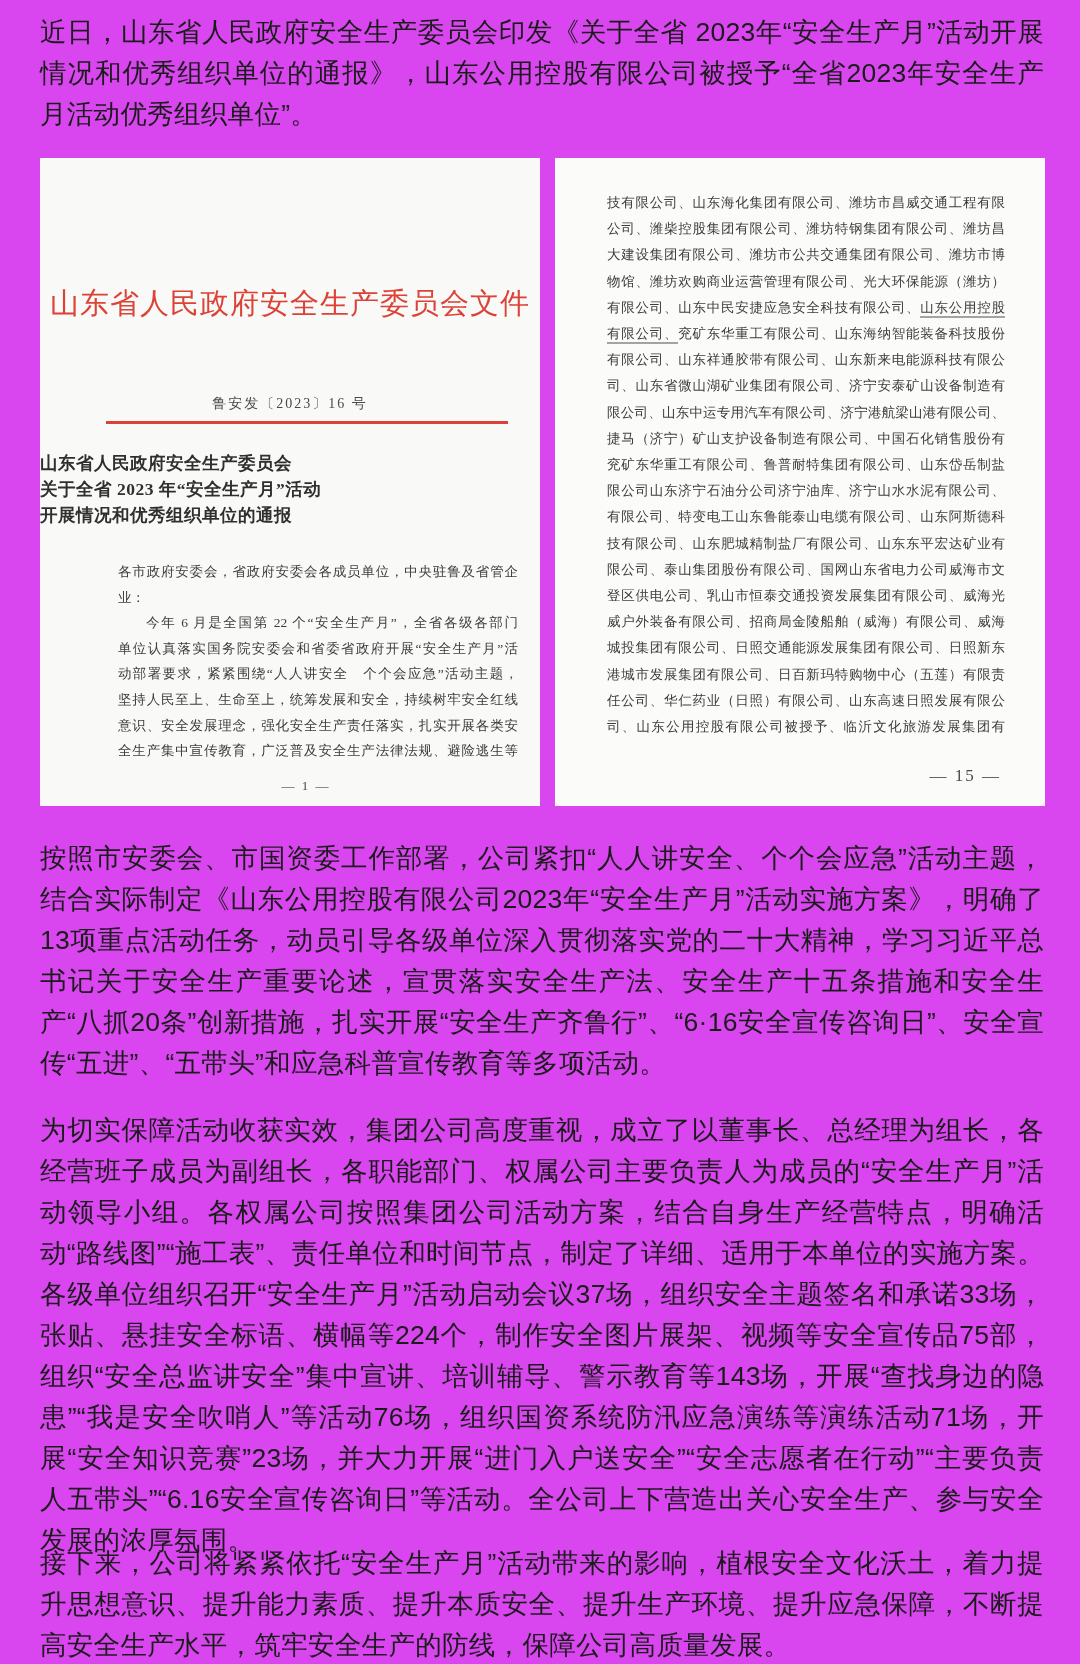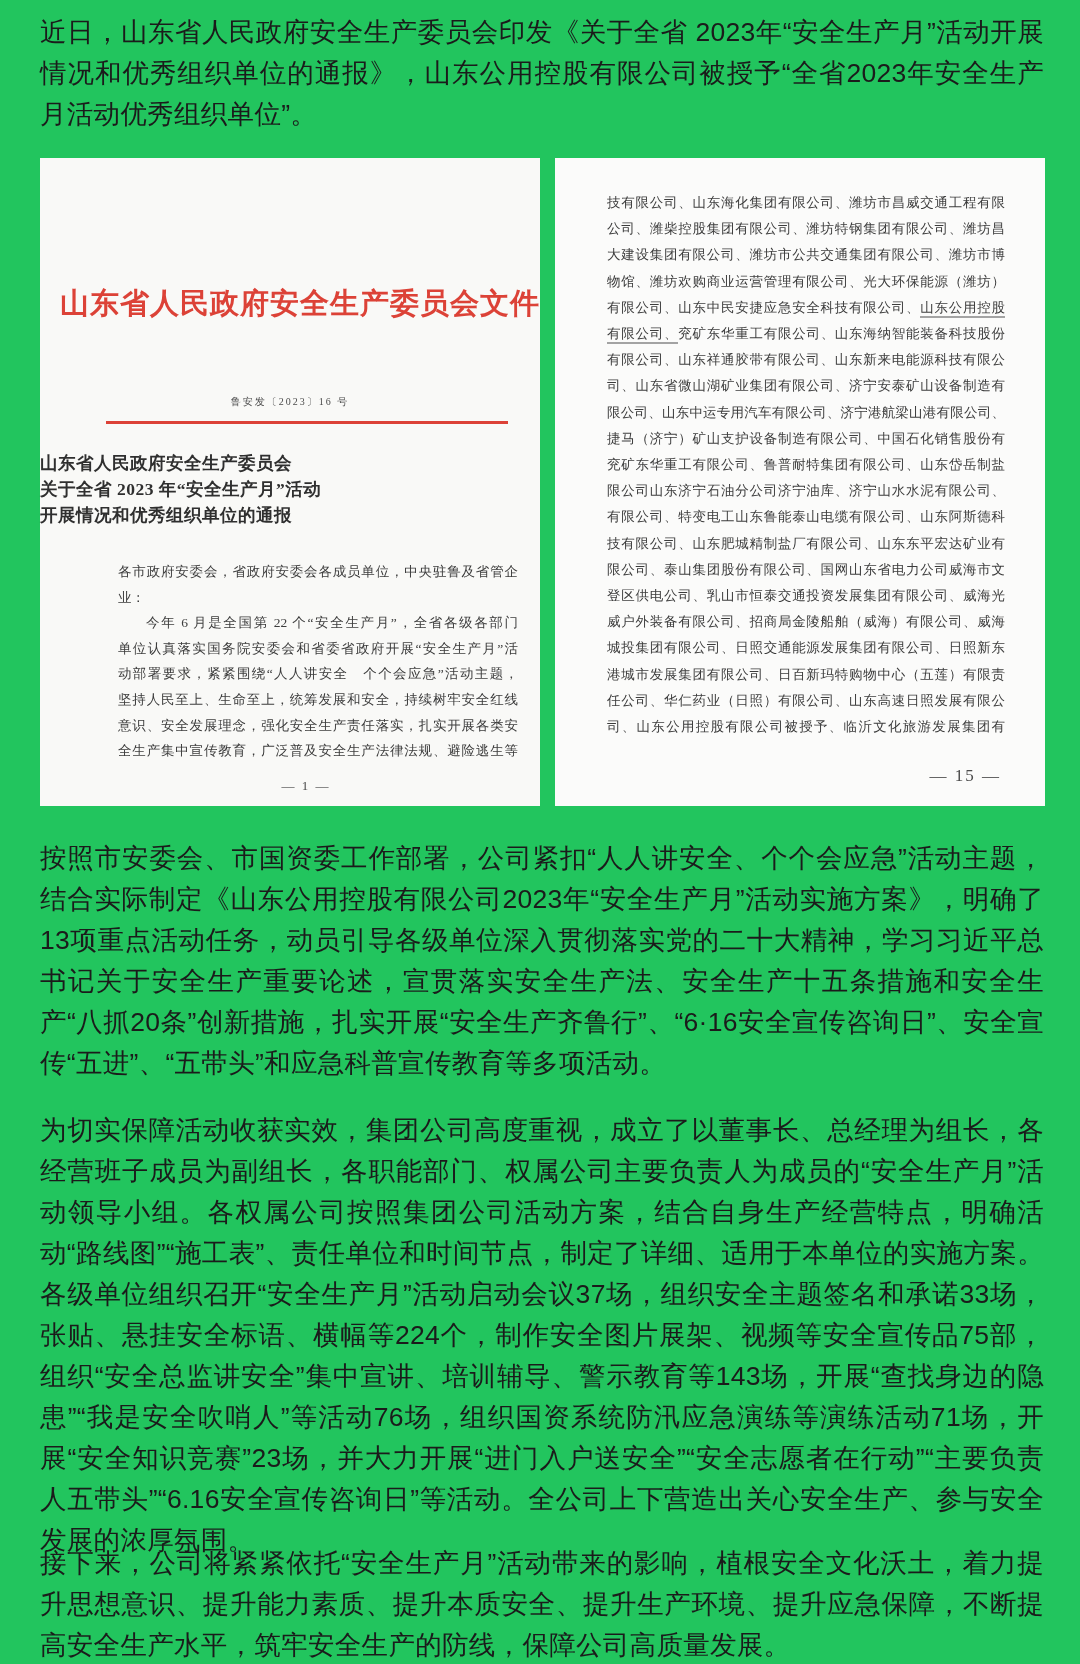--- a/index.html
+++ b/index.html
@@ -1,20 +1,20 @@
 <!DOCTYPE html>
 <html><head>
 <meta charset="utf-8">
 <style>
   html, body { margin: 0; padding: 0; background: #ffffff; }
   .page {
     position: relative;
     width: 1080px;
     height: 1664px;
-    background: #22c55e;
+    background: #d946ef;
     overflow: hidden;
     font-family: "Liberation Sans", sans-serif;
   }
   .para {
     position: absolute;
     left: 40px;
     width: 1004px;
     margin: 0;
     font-size: 26.5px;
     line-height: 41px;
@@ -45,32 +45,32 @@
   .scan-page-right {
     position: absolute;
     left: 515px; top: 0;
     width: 490px; height: 648px;
     background: #fbfbfa;
   }
   .doc-header {
     position: absolute;
     top: 126px; left: 0;
     width: 100%;
-    text-align: right;
+    text-align: center;
     font-size: 29px;
-    font-weight: bold;
+    font-weight: normal;
     color: #dc4237;
     letter-spacing: 1px;
   }
   .doc-number {
     position: absolute;
     top: 237px; left: 0;
     width: 100%;
     text-align: center;
-    font-size: 10px;
+    font-size: 14px;
     color: #4a4a4a;
     letter-spacing: 2px;
   }
   .red-rule {
     position: absolute;
     top: 263px; left: 66px;
     width: 402px; height: 3px;
     background: #dc4237;
   }
   .doc-title {

